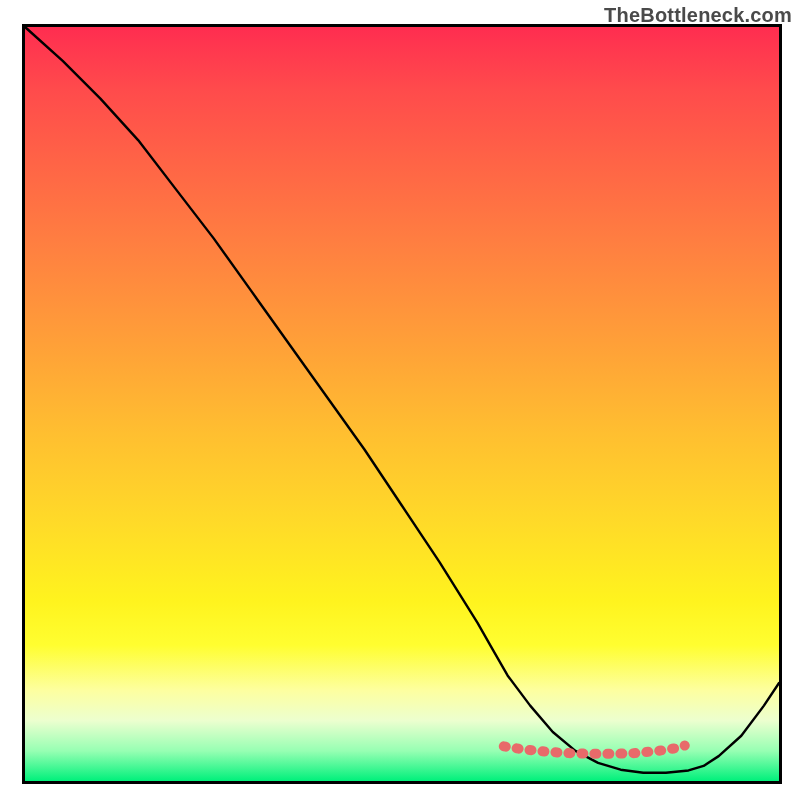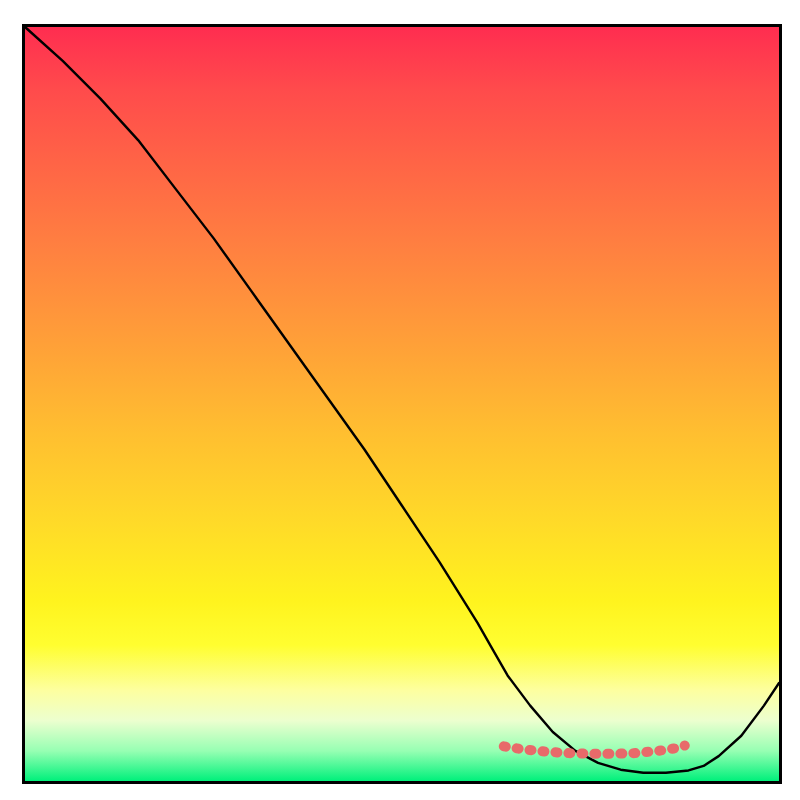--- a/index.html
+++ b/index.html
@@ -64,20 +64,21 @@
     top: 0;
     width: 100%;
     height: 100%;
     overflow: visible;
   }
 </style>
 </head>
 <body>
 
 <div class="canvas">
+  <div class="watermark">TheBottleneck.com</div>
 
   <div class="plot-area">
     <div class="gradient-fill"></div>
 
     <svg class="curve-layer" viewBox="0 0 754 754" preserveAspectRatio="none">
       <path id="main-curve" fill="none" stroke="#000" stroke-width="2.4" stroke-linejoin="round" stroke-linecap="round" d="M0.00 0.00 L37.70 33.93 L75.40 71.63 L113.10 113.10 L150.80 162.11 L188.50 211.12 L226.20 263.90 L263.90 316.68 L301.60 369.46 L339.30 422.24 L377.00 478.79 L414.70 535.34 L452.40 595.66 L467.48 622.05 L482.56 648.44 L505.18 678.60 L527.80 704.99 L550.42 723.84 L573.04 735.90 L595.66 742.69 L618.28 745.71 L640.90 745.71 L663.52 743.44 L678.60 738.92 L693.68 729.12 L716.30 708.76 L738.92 678.60 L754.00 655.98"></path>
       <path id="highlight-curve" fill="none" stroke="#e86a6a" stroke-width="10" stroke-linecap="round" stroke-linejoin="round" stroke-dasharray="2 11" d="M478.79 719.32 L497.64 722.33 L520.26 724.59 L542.88 726.10 L565.50 726.86 L588.12 726.86 L610.74 726.10 L633.36 723.84 L648.44 721.58 L659.75 718.56"></path>
     </svg>
   </div>
 </div>

